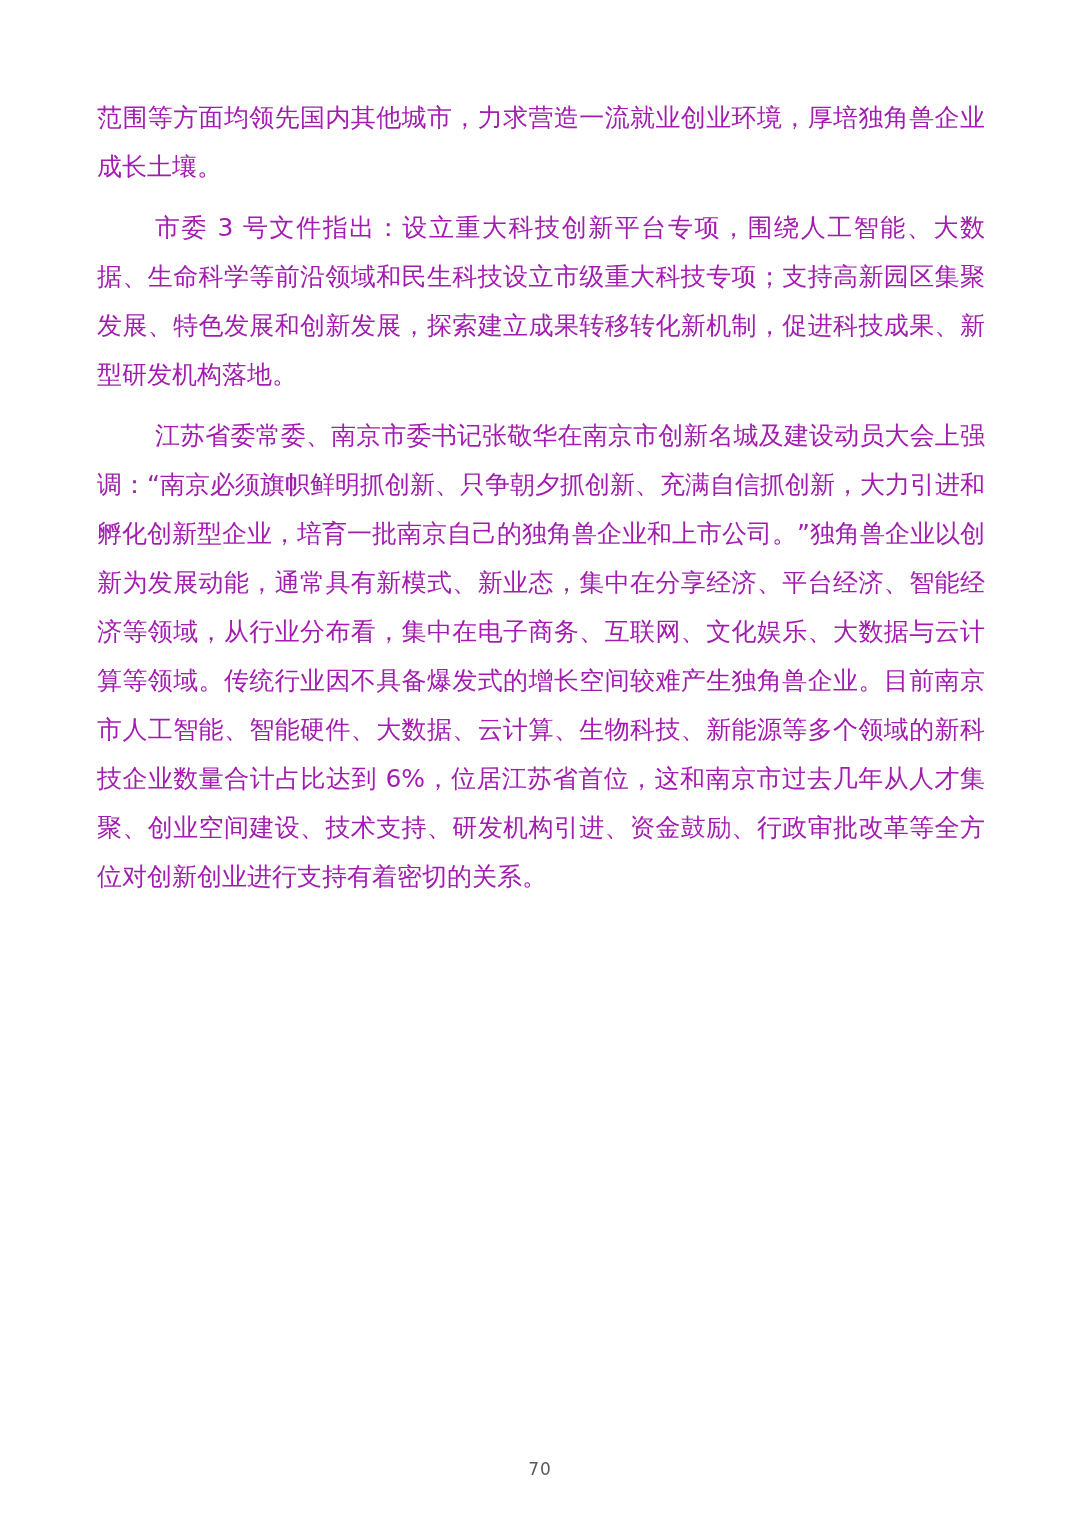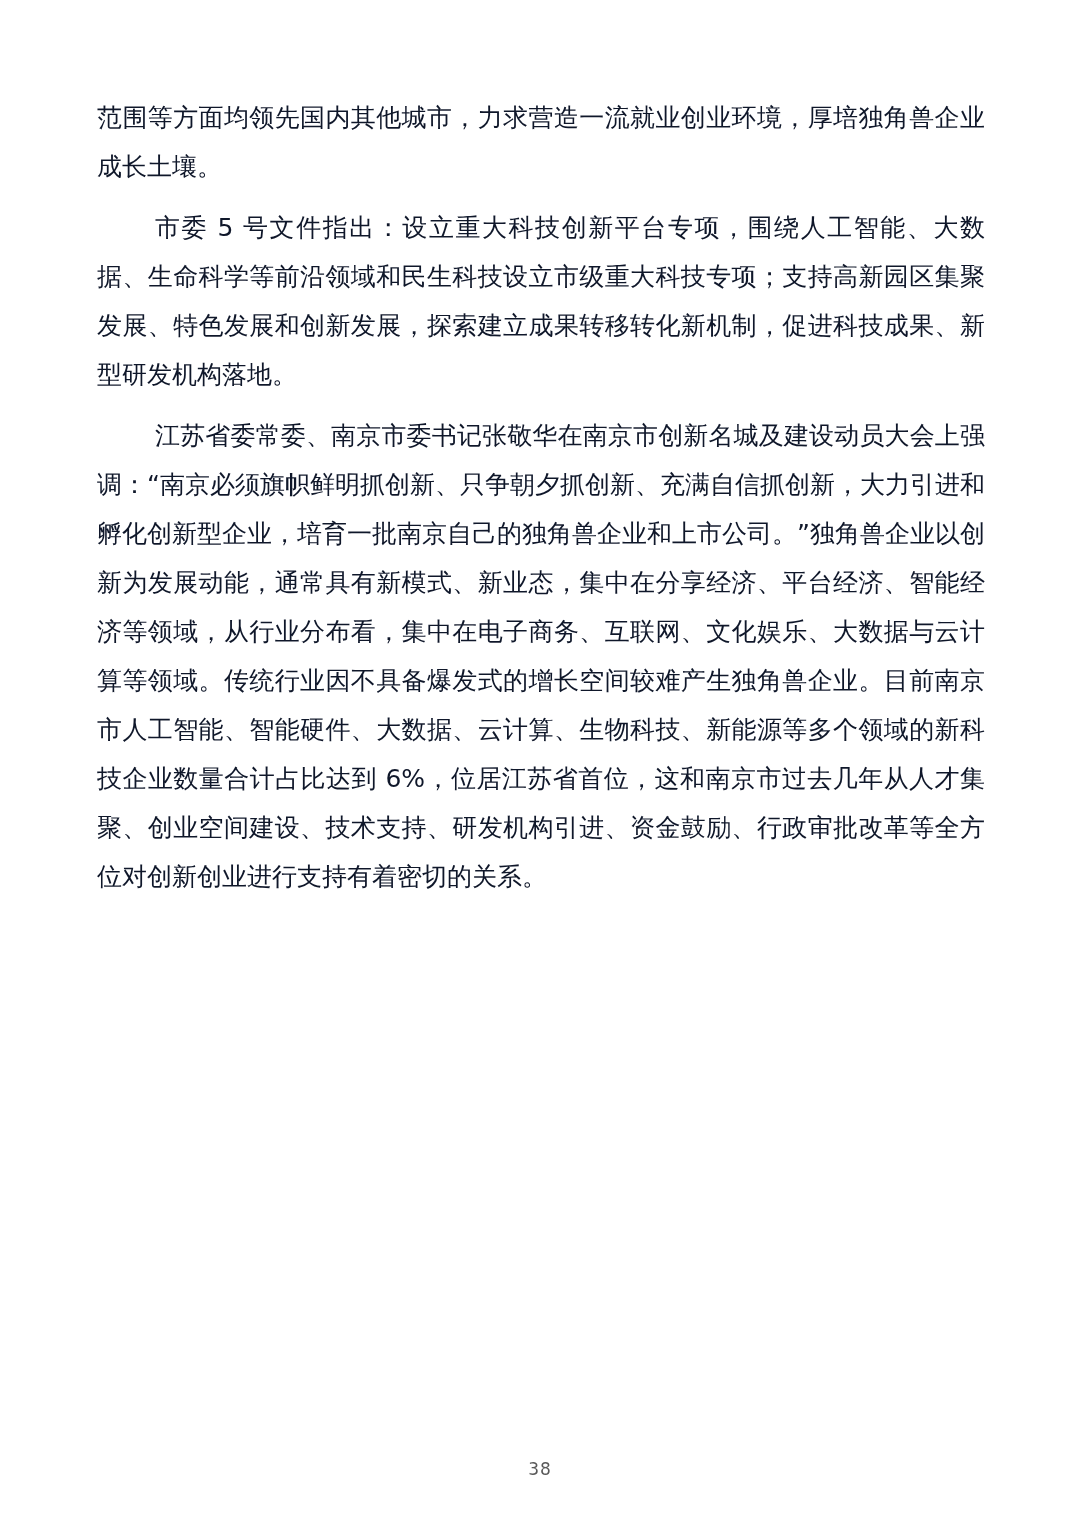--- a/index.html
+++ b/index.html
@@ -14,21 +14,21 @@
     margin: 0 auto;
     background: #ffffff;
     overflow: hidden;
     font-family: "DejaVu Sans", sans-serif;
   }
   .doc-body {
     position: absolute;
     top: 93px;
     left: 97px;
     right: 95px;
-    color: #0f172a;
+    color: #a21caf;
     font-size: 25px;
     line-height: 49px;
     text-align: justify;
     text-justify: inter-character;
   }
   .doc-body p {
     margin: 0;
     word-break: normal;
   }
   .doc-body p.indented {
@@ -53,19 +53,19 @@
     color: #595959;
     letter-spacing: 1px;
   }
 </style>
 </head>
 <body>
 
 <div class="page">
   <div class="doc-body" id="doc-body">
       <p class="body">范围等方面均领先国内其他城市，力求营造一流就业创业环境，厚培独角兽企业成长土壤。</p>
-      <p class="indented body">市委 5 号文件指出：设立重大科技创新平台专项，围绕人工智能、大数据、生命科学等前沿领域和民生科技设立市级重大科技专项；支持高新园区集聚发展、特色发展和创新发展，探索建立成果转移转化新机制，促进科技成果、新型研发机构落地。</p>
+      <p class="indented body">市委 3 号文件指出：设立重大科技创新平台专项，围绕人工智能、大数据、生命科学等前沿领域和民生科技设立市级重大科技专项；支持高新园区集聚发展、特色发展和创新发展，探索建立成果转移转化新机制，促进科技成果、新型研发机构落地。</p>
       <p class="indented body">江苏省委常委、南京市委书记张敬华在南京市创新名城及建设动员大会上强调：“南京必须旗帜鲜明抓创新、只争朝夕抓创新、充满自信抓创新，大力引进和孵化创新型企业，培育一批南京自己的独角兽企业和上市公司。”独角兽企业以创新为发展动能，通常具有新模式、新业态，集中在分享经济、平台经济、智能经济等领域，从行业分布看，集中在电子商务、互联网、文化娱乐、大数据与云计算等领域。传统行业因不具备爆发式的增长空间较难产生独角兽企业。目前南京市人工智能、智能硬件、大数据、云计算、生物科技、新能源等多个领域的新科技企业数量合计占比达到 6%，位居江苏省首位，这和南京市过去几年从人才集聚、创业空间建设、技术支持、研发机构引进、资金鼓励、行政审批改革等全方位对创新创业进行支持有着密切的关系。</p>
     </div>
   <div class="page-footer">
-    <span class="page-number">38</span>
+    <span class="page-number">70</span>
   </div>
 </div>
 
 </body></html>

